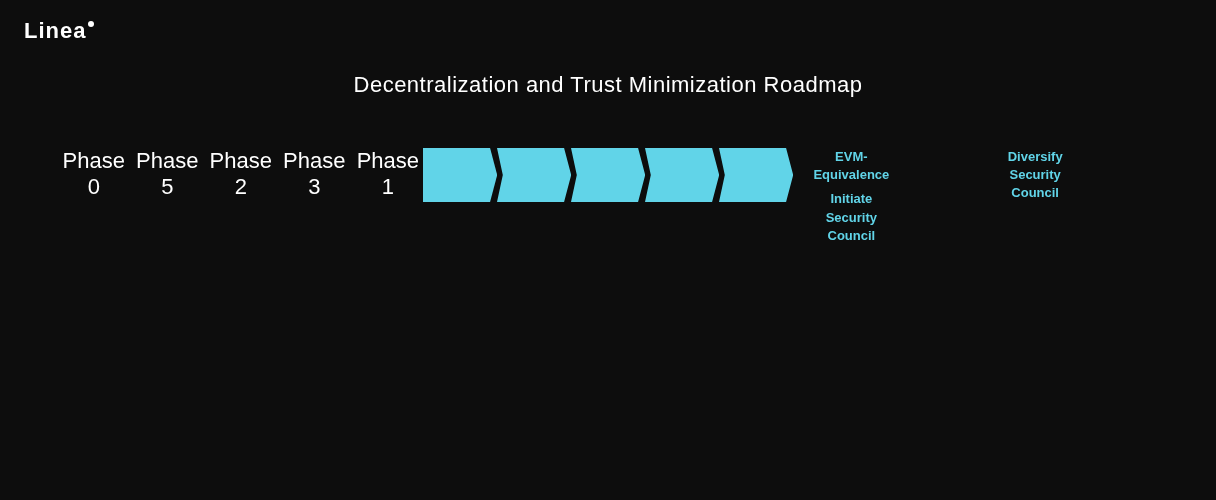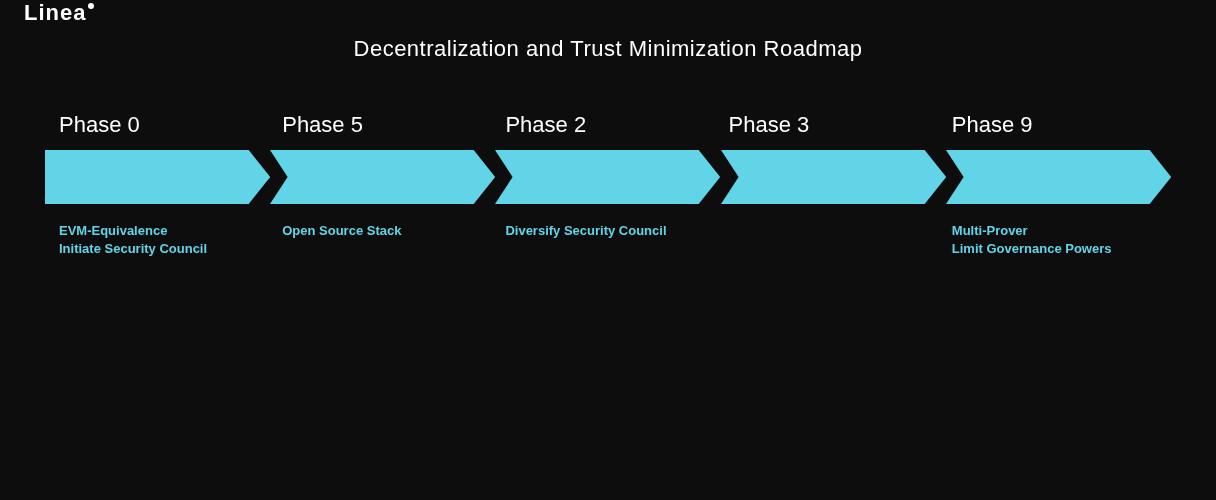--- a/index.html
+++ b/index.html
@@ -8,21 +8,21 @@
       width: 1216px;
       height: 500px;
       background-color: #0d0d0d;
       font-family: 'Arial', sans-serif;
       color: #ffffff;
       overflow: hidden;
       position: relative;
     }
 
     .header {
-      padding: 0 24px;
+      padding: 18px 24px;
       display: flex;
       align-items: center;
     }
 
     .logo {
       display: flex;
       align-items: center;
       gap: 2px;
     }
 
@@ -52,21 +52,21 @@
       font-size: 22px;
       font-weight: 300;
       color: #ffffff;
       margin-bottom: 50px;
       letter-spacing: 0.5px;
     }
 
     .roadmap-container {
       width: 100%;
       display: flex;
-      flex-direction: column;
+      text-align: center;
     }
 
     .phases-row {
       display: flex;
       width: 100%;
       margin-bottom: 12px;
       padding-left: 10px;
     }
 
     .phase-label {
@@ -98,21 +98,21 @@
     .details-row {
       display: flex;
       width: 100%;
       padding-left: 10px;
     }
 
     .phase-details {
       flex: 1;
       display: flex;
       flex-direction: column;
-      gap: 0;
+      gap: 6px;
       padding-left: 4px;
     }
 
     .detail-item {
       font-size: 13px;
       font-weight: 600;
       color: #61d4e8;
       line-height: 1.4;
     }
   </style>
@@ -129,21 +129,21 @@
 <div class="main-content">
   <div class="page-title">Decentralization and Trust Minimization Roadmap</div>
 
   <div class="roadmap-container">
 
     <div class="phases-row" id="phases-labels">
         <div class="phase-label">Phase 0</div>
         <div class="phase-label">Phase 5</div>
         <div class="phase-label">Phase 2</div>
         <div class="phase-label">Phase 3</div>
-        <div class="phase-label">Phase 9</div>
+        <div class="phase-label">Phase 1</div>
       </div>
 
     <div class="arrows-row" id="arrows-row">
         <div class="arrow-segment"><svg width="100%" height="54" viewBox="0 0 230 54" preserveAspectRatio="none" class="arrow-shape">
             <path d="M0,0 L208,0 L230,27 L208,54 L0,54 Z" fill="#61d4e8"></path>
           </svg></div>
         <div class="arrow-segment"><svg width="100%" height="54" viewBox="0 0 230 54" preserveAspectRatio="none" class="arrow-shape">
             <path d="M0,0 L208,0 L230,27 L208,54 L0,54 L18,27 Z" fill="#61d4e8"></path>
           </svg></div>
         <div class="arrow-segment"><svg width="100%" height="54" viewBox="0 0 230 54" preserveAspectRatio="none" class="arrow-shape">
@@ -156,26 +156,21 @@
             <path d="M0,0 L208,0 L230,27 L208,54 L0,54 L18,27 Z" fill="#61d4e8"></path>
           </svg></div>
       </div>
 
     <div class="details-row" id="details-row">
         <div class="phase-details">
           <span class="detail-item">EVM-Equivalence</span>
           <span class="detail-item">Initiate Security Council</span>
         </div>
         <div class="phase-details">
-          <span class="detail-item">Open Source Stack</span>
         </div>
         <div class="phase-details">
           <span class="detail-item">Diversify Security Council</span>
         </div>
         <div class="phase-details">
         </div>
-        <div class="phase-details">
-          <span class="detail-item">Multi-Prover</span>
-          <span class="detail-item">Limit Governance Powers</span>
-        </div>
       </div>
   </div>
 </div>
 
 </body></html>

